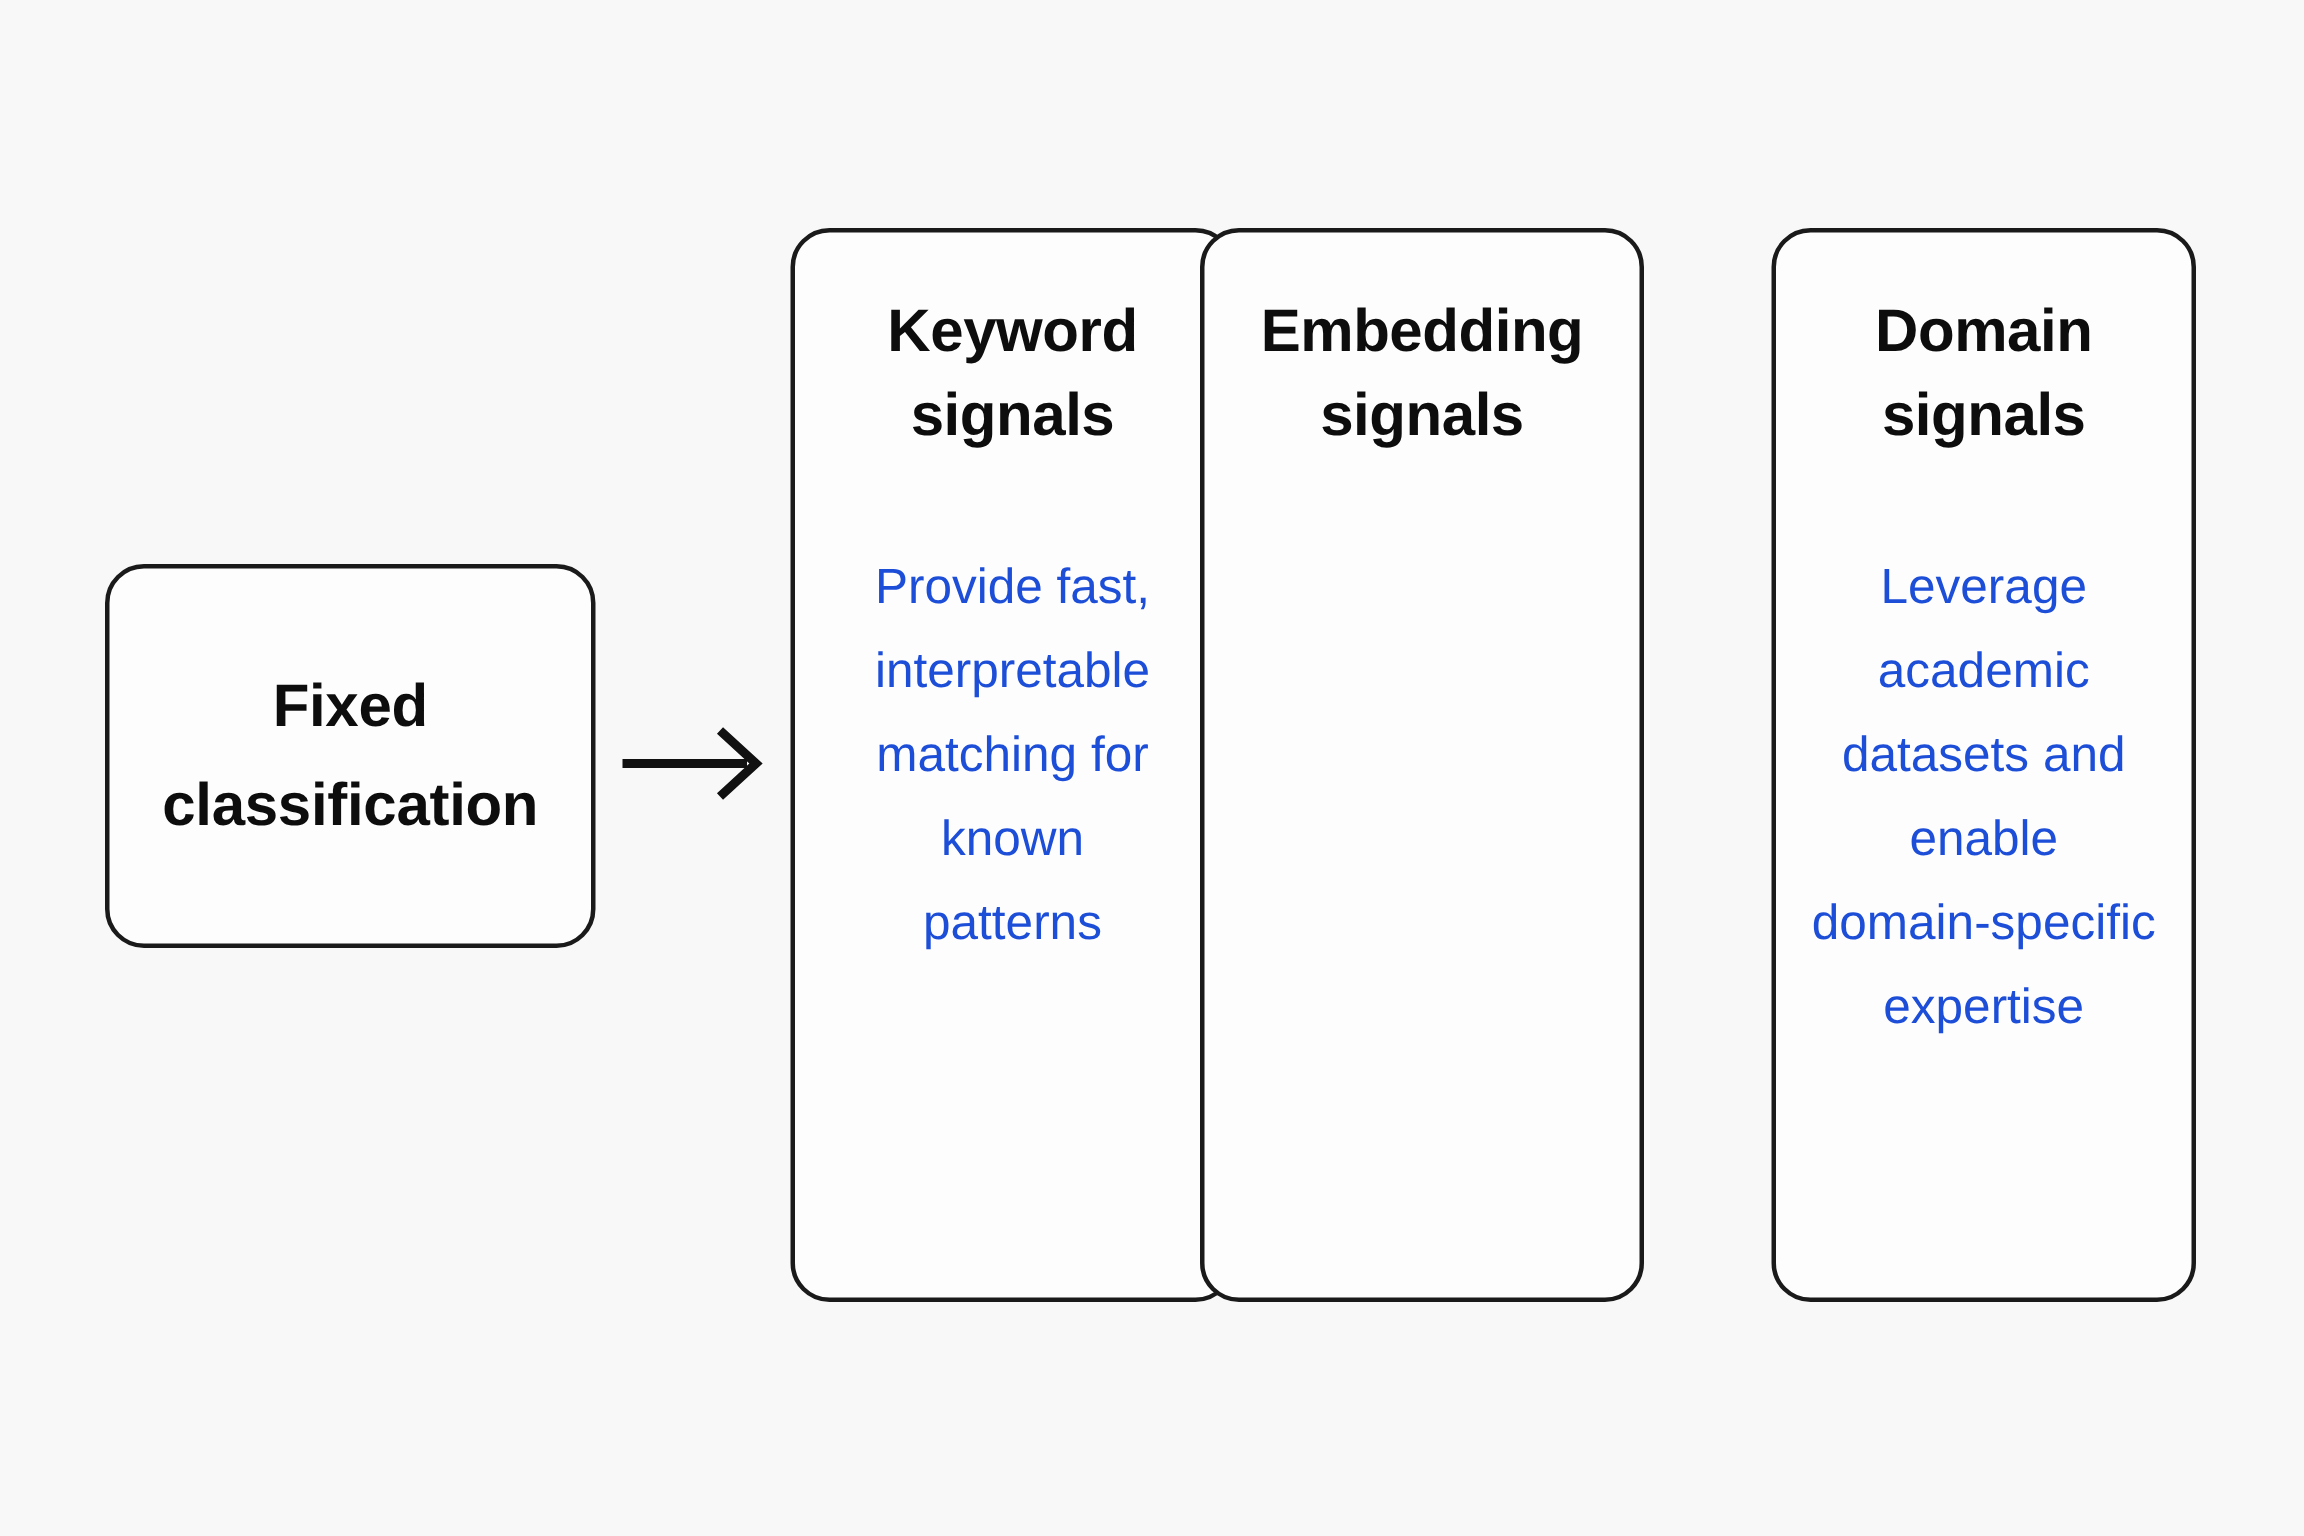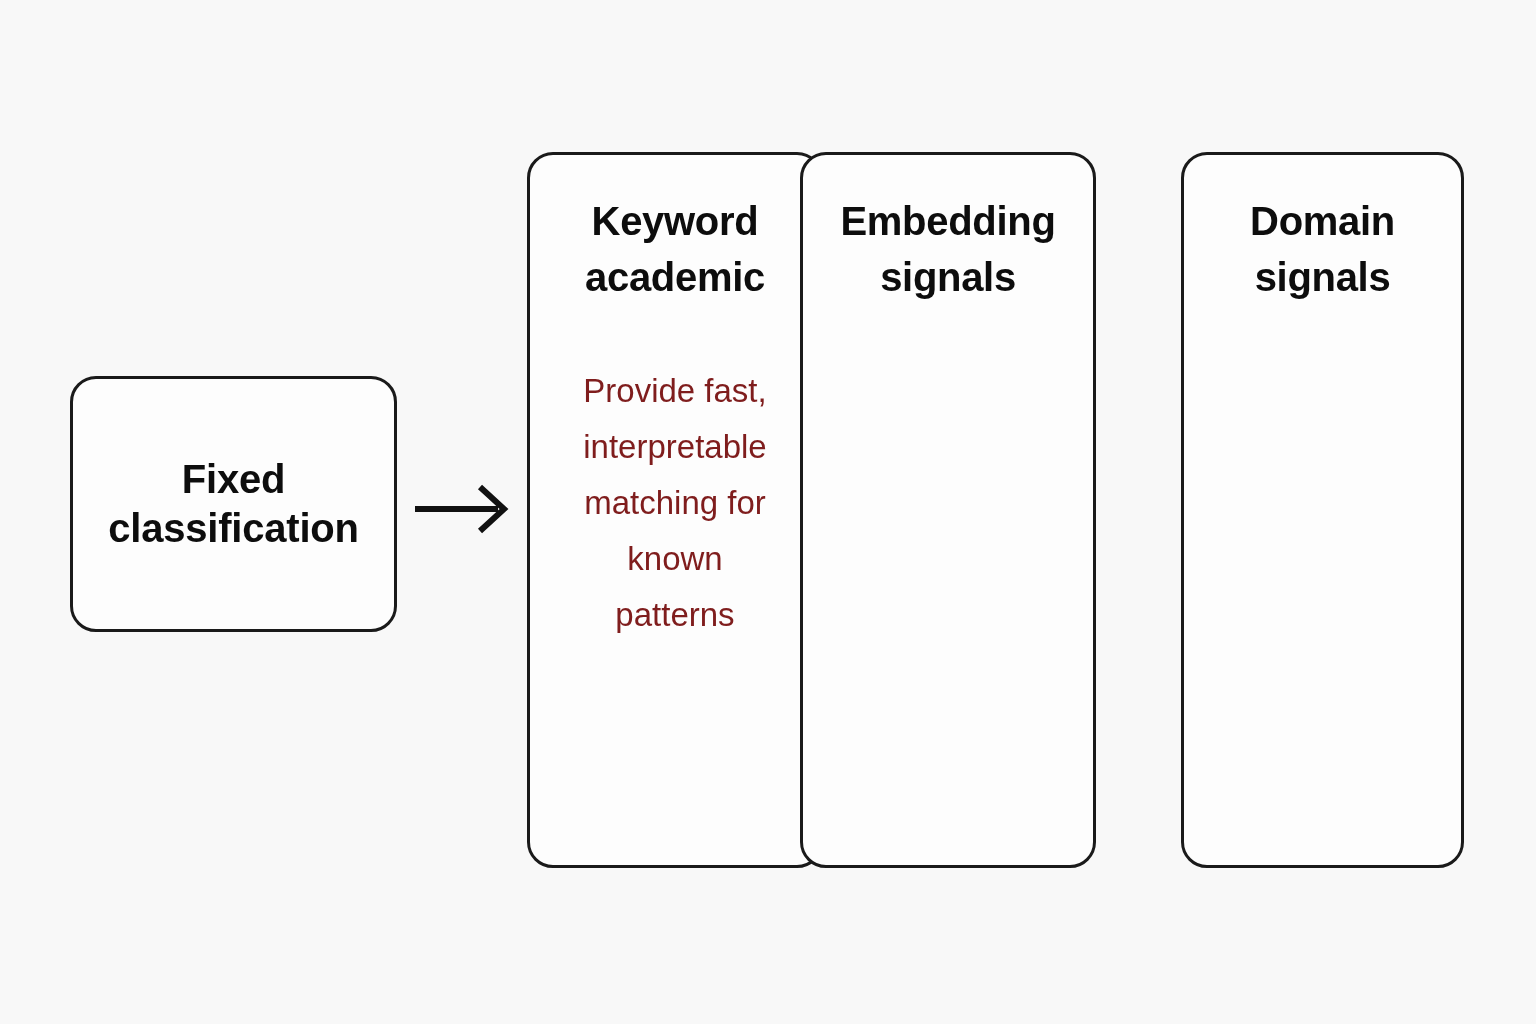--- a/index.html
+++ b/index.html
@@ -31,21 +31,21 @@
     border-radius: 26px;
     background: #fdfdfd;
     display: flex;
     align-items: center;
     justify-content: center;
   }
   .source-label {
     font-size: 40px;
     font-weight: bold;
     color: #0d0d0d;
-    line-height: 49px;
+    line-height: 66px;
     text-align: center;
     letter-spacing: -0.2px;
     white-space: pre-line;
   }
 
   
   .arrow {
     position: absolute;
     left: 408px;
     top: 479px;
@@ -77,21 +77,21 @@
     color: #0d0d0d;
     line-height: 56px;
     text-align: center;
     letter-spacing: -0.3px;
     white-space: pre-line;
   }
   .card-body {
     margin-top: 58px;
     font-size: 33px;
     font-weight: normal;
-    color: #7f1d1d;
+    color: #1d4ed8;
     line-height: 56px;
     text-align: center;
     letter-spacing: 0px;
     white-space: pre-line;
   }
 </style>
 </head>
 <body>
 
 <div id="canvas">
@@ -101,31 +101,37 @@
 classification</div>
   </div>
 
   <svg class="arrow" viewBox="0 0 108 62">
     <line x1="7" y1="30" x2="90" y2="30" stroke="#111111" stroke-width="6" stroke-linecap="butt"></line>
     <polyline points="72,8 96,30 72,52" fill="none" stroke="#111111" stroke-width="6" stroke-linecap="butt" stroke-linejoin="miter"></polyline>
   </svg>
 
   <div class="card card-1">
     <div class="card-title">Keyword
-academic</div>
+signals</div>
     <div class="card-body">Provide fast,
 interpretable
 matching for
 known
 patterns</div>
   </div>
 
   <div class="card card-2">
     <div class="card-title">Embedding
 signals</div>
   </div>
 
   <div class="card card-3">
     <div class="card-title">Domain
 signals</div>
+    <div class="card-body">Leverage
+academic
+datasets and
+enable
+domain-specific
+expertise</div>
   </div>
 
 </div>
 
 </body></html>

